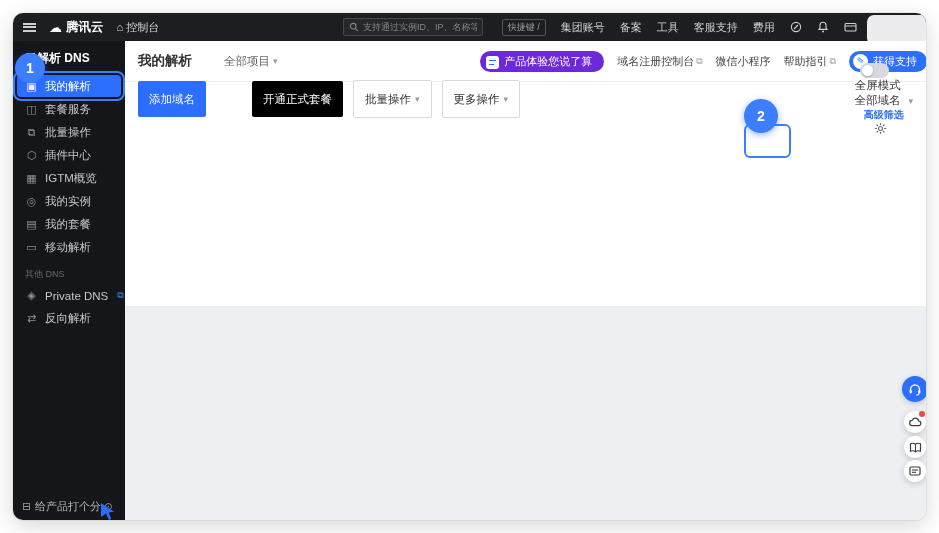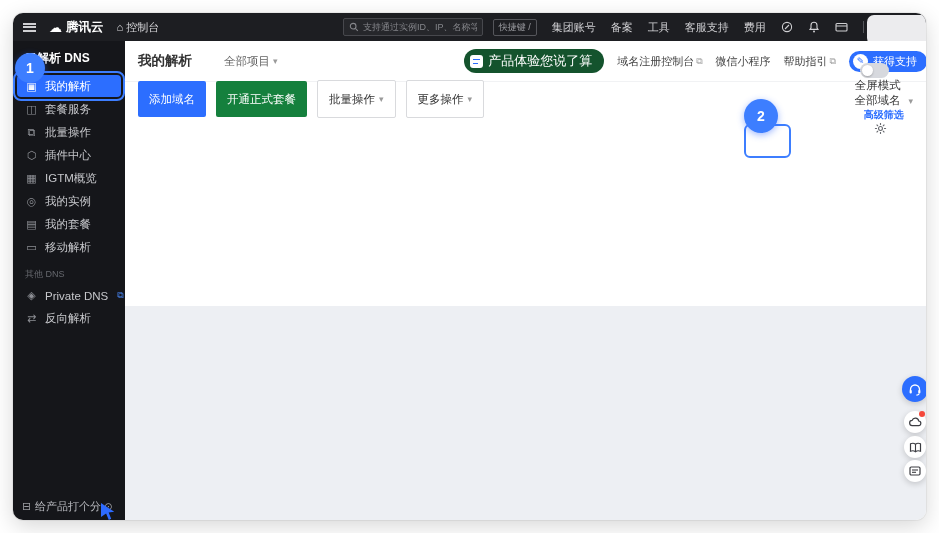--- a/index.html
+++ b/index.html
@@ -16,21 +16,21 @@
                background:linear-gradient(#cfcfd2,#cfcfd2) center/13px 2px no-repeat; cursor:pointer; }
   .logo { display:flex; align-items:center; gap:4px; color:#fff; font-weight:bold; font-size:12.5px; }
   .logo .cloud { font-size:13px; color:#fff; }
   .console { display:flex; align-items:center; gap:3px; font-size:11px; color:#d6d6d9; }
   .console .home { font-size:11px; }
   .tb-search { position:absolute; left:330px; top:5px; width:140px; height:18px; background:#26272b;
                border:1px solid #47484d; border-radius:2px; display:flex; align-items:center; padding:0 5px; gap:4px; }
   .tb-search input { flex:1; min-width:0; background:transparent; border:none; outline:none;
                      font-size:9px; color:#9a9a9e; font-family:inherit; }
   .tb-search input::placeholder { color:#85868b; }
-  .tb-right { position:absolute; right:11px; top:0; height:28px; display:flex; align-items:center; gap:15px; font-size:11px; }
+  .tb-right { position:absolute; right:2px; top:0; height:28px; display:flex; align-items:center; gap:15px; font-size:11px; }
   .kbd { border:1px solid #55565b; border-radius:2px; padding:1px 5px; font-size:9px; color:#9b9ca1; }
   .tb-link { color:#cfcfd2; cursor:pointer; white-space:nowrap; }
   .tb-ico { display:flex; align-items:center; cursor:pointer; }
   .tb-div { width:1px; height:12px; background:#55565b; }
   .tb-user { font-size:10.5px; color:#cfcfd2; white-space:nowrap; }
   .tb-redact { position:absolute; right:-3px; top:2px; width:62px; height:30px; background:#ececee; border-radius:7px; }
 
   
   .sidebar { position:absolute; left:0; top:28px; width:112px; bottom:0; background:#15161a; color:#c6c7cb; }
   .sb-title { padding:9px 12px 7px; font-size:12px; font-weight:bold; color:#fff; white-space:nowrap; }
@@ -50,37 +50,37 @@
 
   
   .main { position:absolute; left:112px; right:0; top:28px; bottom:0; background:#edeff3; }
   .white-top { position:absolute; left:0; right:0; top:0; height:265px; background:#fff; }
 
   .page-head { height:41px; display:flex; align-items:center; padding:0 13px; border-bottom:1px solid #f1f2f4; }
   .pg-title { font-size:13.5px; font-weight:bold; color:#333; }
   .pg-filter { margin-left:32px; font-size:11.5px; color:#666; display:flex; align-items:center; gap:3px; cursor:pointer; }
   .caret { font-size:9px; color:#9a9a9a; }
   .ph-right { margin-left:auto; display:flex; align-items:center; gap:13px; }
-  .pill-survey { display:flex; align-items:center; gap:5px; background:#14532d; color:#fff; font-size:13px;
+  .pill-survey { display:flex; align-items:flex-end; gap:5px; background:#6d28d9; color:#fff; font-size:11px;
                  border-radius:999px; padding:3px 12px 3px 6px; cursor:pointer; white-space:nowrap; }
   .doc-ic { width:13px; height:13px; background:#fff; border-radius:3px; position:relative; }
   .doc-ic:before { content:""; position:absolute; left:3px; right:3px; top:4px; height:1.5px; background:#2c6eff; }
   .doc-ic:after  { content:""; position:absolute; left:3px; right:5px; top:8px; height:1.5px; background:#2c6eff; }
   .ph-link { font-size:11px; color:#444; display:flex; align-items:center; gap:2px; cursor:pointer; white-space:nowrap; }
   .ext-gray { font-size:9px; color:#999; }
   .pill-support { display:flex; align-items:center; gap:5px; background:#2c6eff; color:#fff; font-size:11px;
                   border-radius:999px; padding:3px 10px 3px 4px; margin-right:-14px; cursor:pointer; white-space:nowrap; }
   .pen-ic { width:15px; height:15px; background:#fff; border-radius:50%; display:flex; align-items:center;
             justify-content:center; font-size:9px; color:#2c6eff; }
 
   .toolbar { height:34px; display:flex; align-items:center; padding:0 13px; gap:10px; }
   .btn { height:23px; display:flex; align-items:center; padding:18px 11px; font-size:11.5px; border-radius:2px;
          cursor:pointer; white-space:nowrap; }
   .btn-primary { background:#2c6eff; color:#fff; }
-  .btn-orange { background:#15803d; color:#fff; }
+  .btn-orange { background:#000000; color:#fff;margin-left:36px; }
   .btn-plain { background:#fff; border:1px solid #d9dadd; color:#333; gap:4px; }
   .tbr { margin-left:auto; display:flex; align-items:center; gap:0;flex-direction:column; }
   .toggle { width:29px; height:15px; border-radius:999px; background:#d7d9de; position:relative; cursor:pointer; }
   .toggle .knob { position:absolute; left:2px; top:2px; width:11px; height:11px; border-radius:50%; background:#fff;
                   box-shadow:0 1px 2px rgba(0,0,0,.25); }
   .tg-label { margin-left:6px; font-size:11.5px; color:#333; }
   .dom-filter { margin-left:18px; font-size:11.5px; color:#333; display:flex; align-items:center; gap:8px; cursor:pointer; }
   .adv-link { margin-left:18px; font-size:10px; color:#2c6eff; font-weight:bold; cursor:pointer; }
   .search-box { margin-left:14px; width:114px; height:23px; border:1px solid #dcdde0; border-radius:2px;
                 display:flex; align-items:center; padding:0 6px; gap:4px; }

